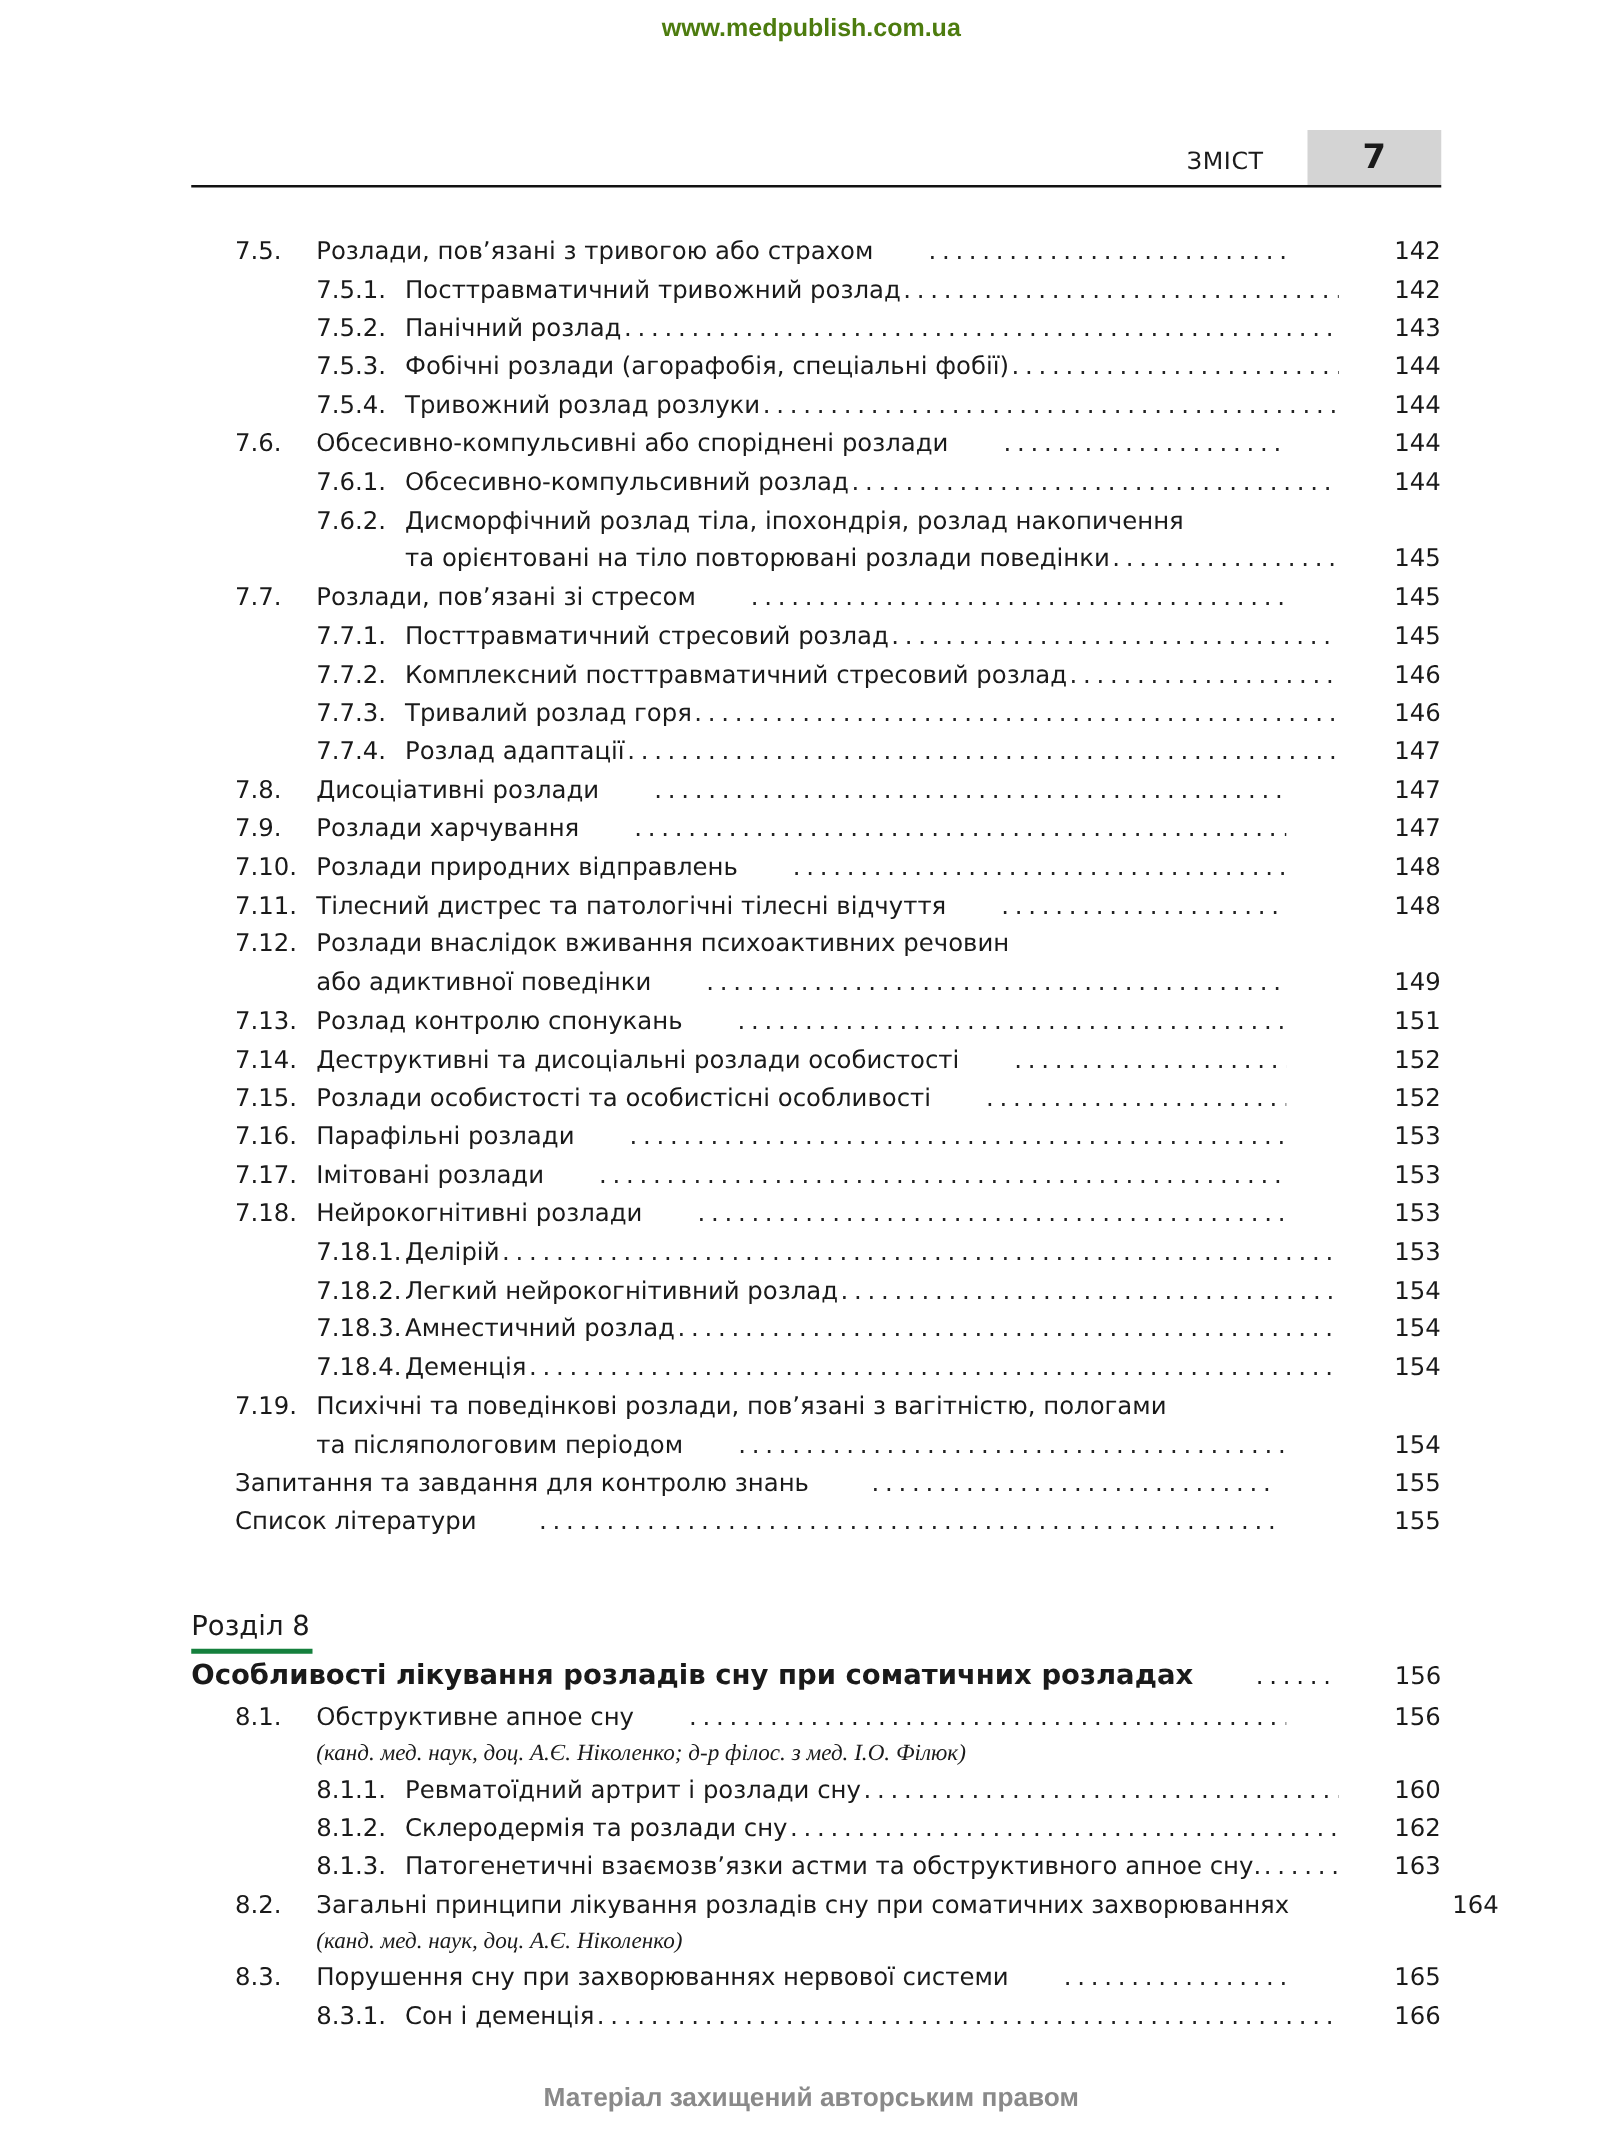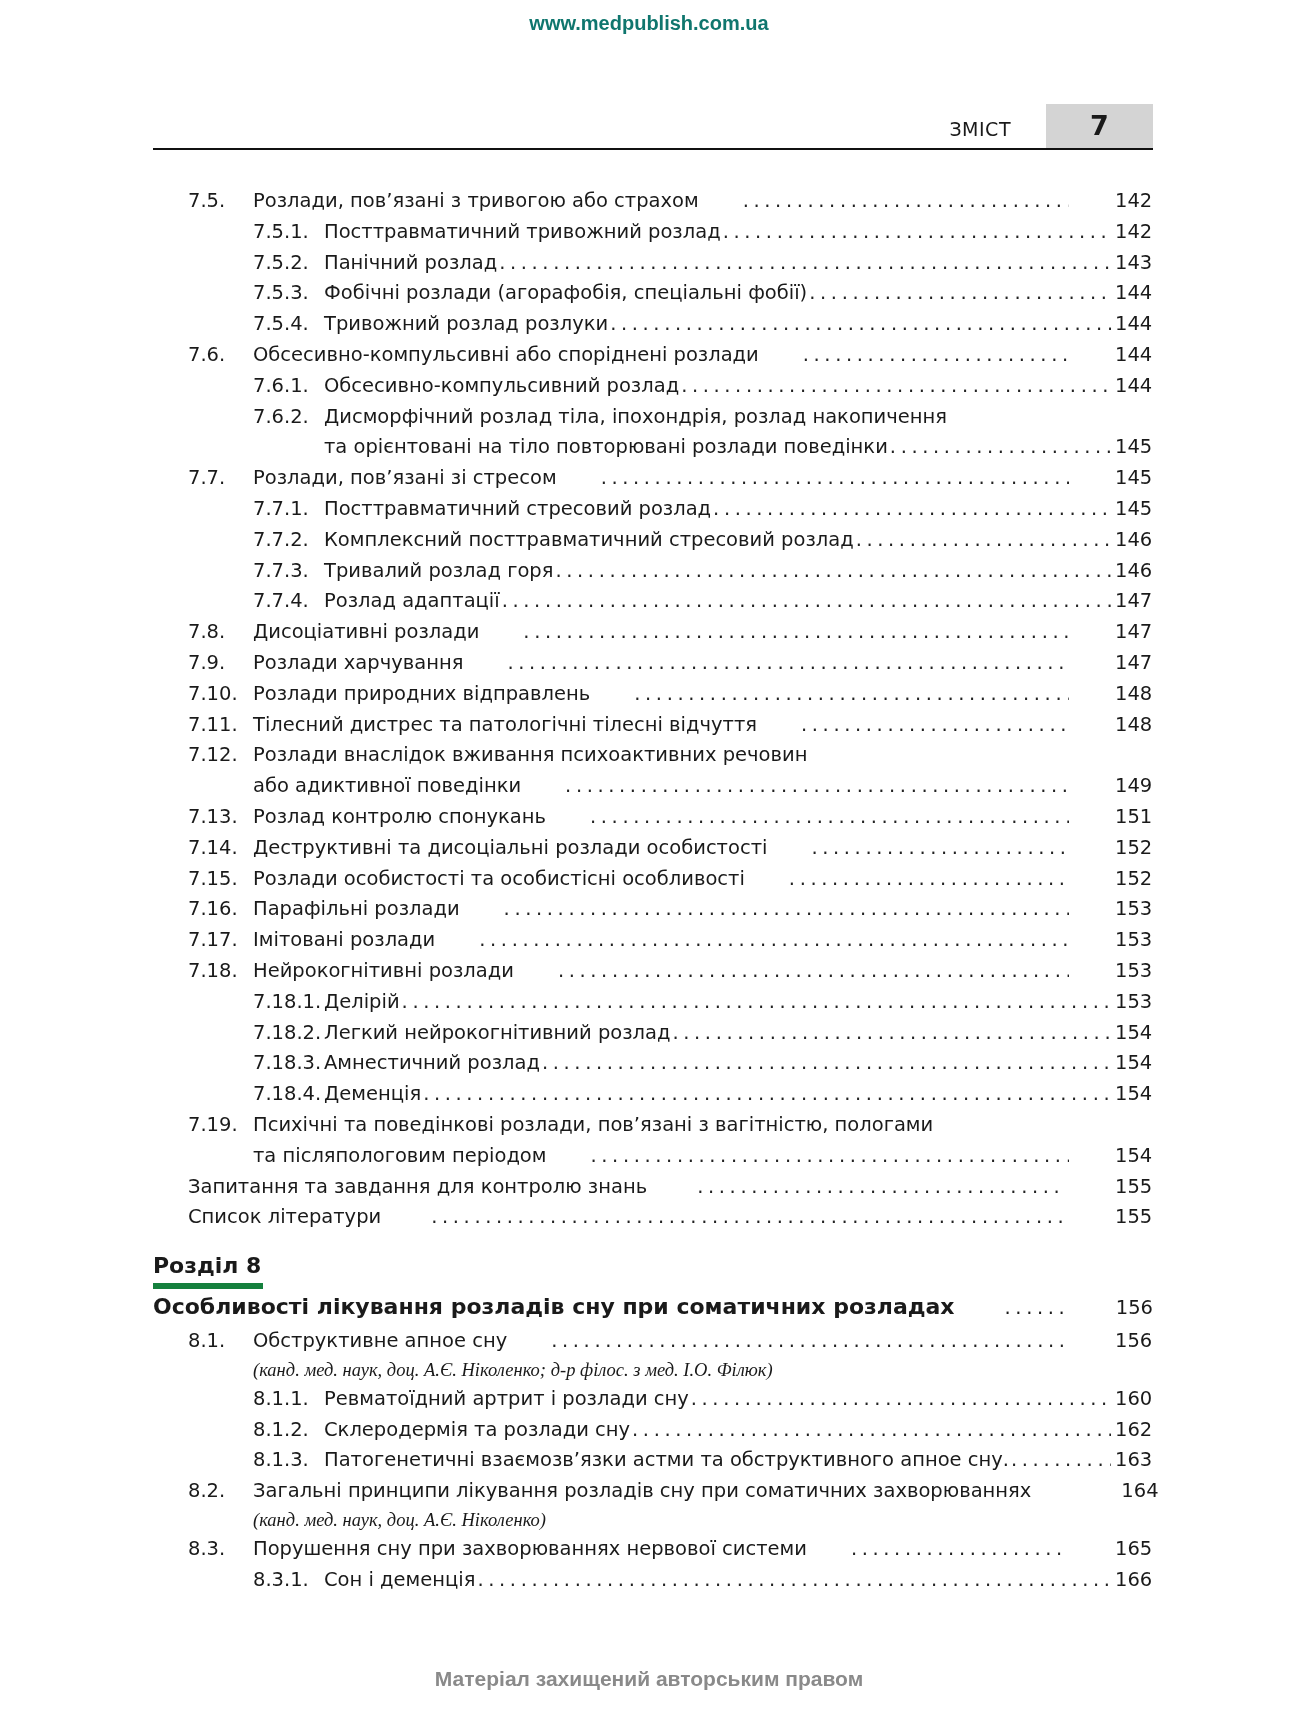--- a/index.html
+++ b/index.html
@@ -1,46 +1,46 @@
 <!DOCTYPE html>
 <html><head>
 <meta charset="utf-8">
 <style>
   html, body { margin: 0; padding: 0; background: #ffffff; }
   body { width: 1298px; height: 1711px; position: relative; overflow: hidden;
          font-family: "DejaVu Sans", sans-serif; color: #1a1a1a; }
   .watermark-top { position: absolute; top: 12px; left: 0; width: 1298px; text-align: center;
-         font-family: "Liberation Sans", sans-serif; font-weight: bold; font-size: 20px; color: #0f766e; }
+         font-family: "Liberation Sans", sans-serif; font-weight: bold; font-size: 20px; color: #4d7c0f; }
   .watermark-bottom { position: absolute; top: 1667px; left: 0; width: 1298px; text-align: center;
          font-family: "Liberation Sans", sans-serif; font-weight: bold; font-size: 21px; color: #8a8a8a; }
   .running-head { position: absolute; top: 104px; left: 153px; width: 1000px; height: 44px;
          border-bottom: 2px solid #111; }
   .rh-title { position: absolute; right: 142px; top: 14px; font-size: 19px; letter-spacing: 0.5px; }
   .rh-page { position: absolute; right: 0; top: 0; width: 107px; height: 44px; background: #d4d4d4;
          text-align: center; font-weight: bold; font-size: 27px; line-height: 44px; }
   .toc { position: absolute; top: 186px; left: 153px; width: 1000px; }
   .entry { position: relative; font-size: 19.5px; line-height: 30.8px; white-space: nowrap; }
   .entry .num { position: absolute; top: 0; }
   .entry .text-wrap { display: flex; align-items: baseline; }
   .entry .title { white-space: nowrap; }
   .entry .dots { flex: 1; overflow: hidden; white-space: nowrap; margin: 0 4px 0 2px; letter-spacing: 4.6px; color: #222; }
-  .entry .page { min-width: 38px; text-align: left; }
+  .entry .page { min-width: 38px; text-align: center; margin-left: 40px; }
   .entry .line1 { display: block; }
   .lvl1 .num { left: 35px; }
   .lvl1 .text-wrap, .lvl1 .line1 { margin-left: 100px; gap: 42px; }
   .lvl2 .num { left: 100px; }
   .lvl2 .text-wrap, .lvl2 .line1 { margin-left: 171px; }
   .lvl3 .num { left: 100px; }
   .lvl3 .text-wrap, .lvl3 .line1 { margin-left: 171px; }
   .lvl0 .text-wrap { margin-left: 35px; gap: 48px; }
   .authors { font-family: "Liberation Serif", serif; font-style: italic; font-size: 18.5px;
          line-height: 27px; margin-left: 100px; color: #1a1a1a; }
   .section-head { position: relative; margin-top: 16px; }
-  .section-label { display: inline-block; font-size: 22px; font-weight: bold; line-height: 34px;
-         border-bottom: 6px solid #15803d; padding-right: 2px; }
+  .section-label { display: inline-block; font-size: 22px; font-weight: normal; line-height: 34px;
+         border-bottom: 4px solid #15803d; padding-right: 2px; margin-top: 36px; }
   .section-title-row { display: flex; align-items: baseline; font-size: 22px; font-weight: bold; line-height: 36px; gap: 48px; }
   .section-title-row .dots { flex: 1; overflow: hidden; white-space: nowrap; font-weight: normal;
          letter-spacing: 4.6px; margin: 0 4px 0 2px; font-size: 19.5px; }
   .section-title-row .page { font-weight: normal; font-size: 19.5px; min-width: 38px; text-align: right; }
 </style>
 </head>
 <body>
 
 <div class="watermark-top">www.medpublish.com.ua</div>
 

